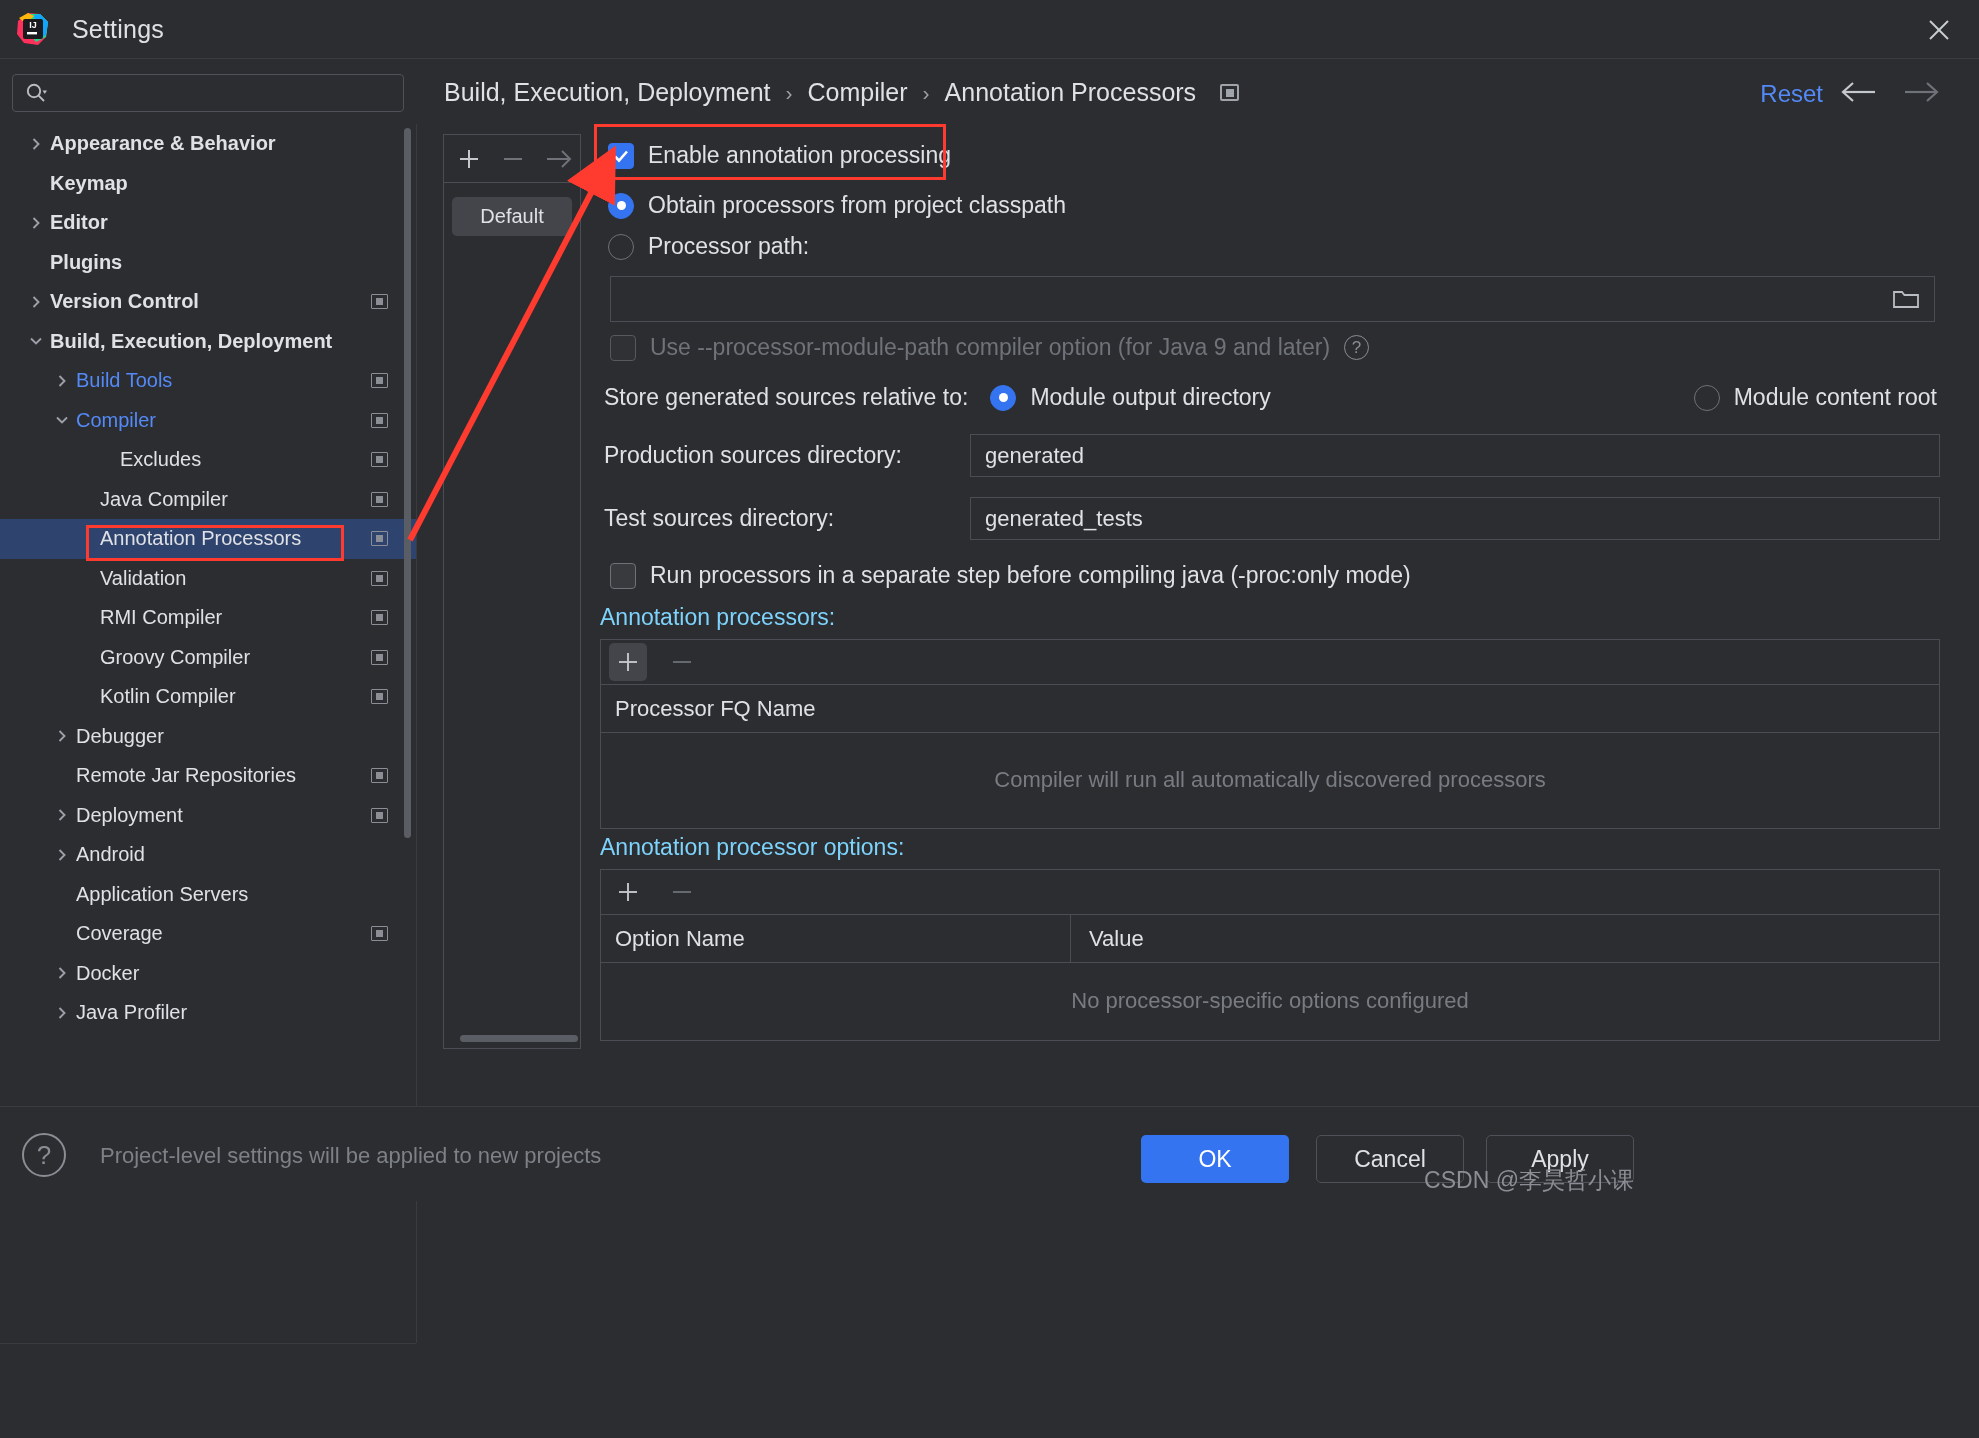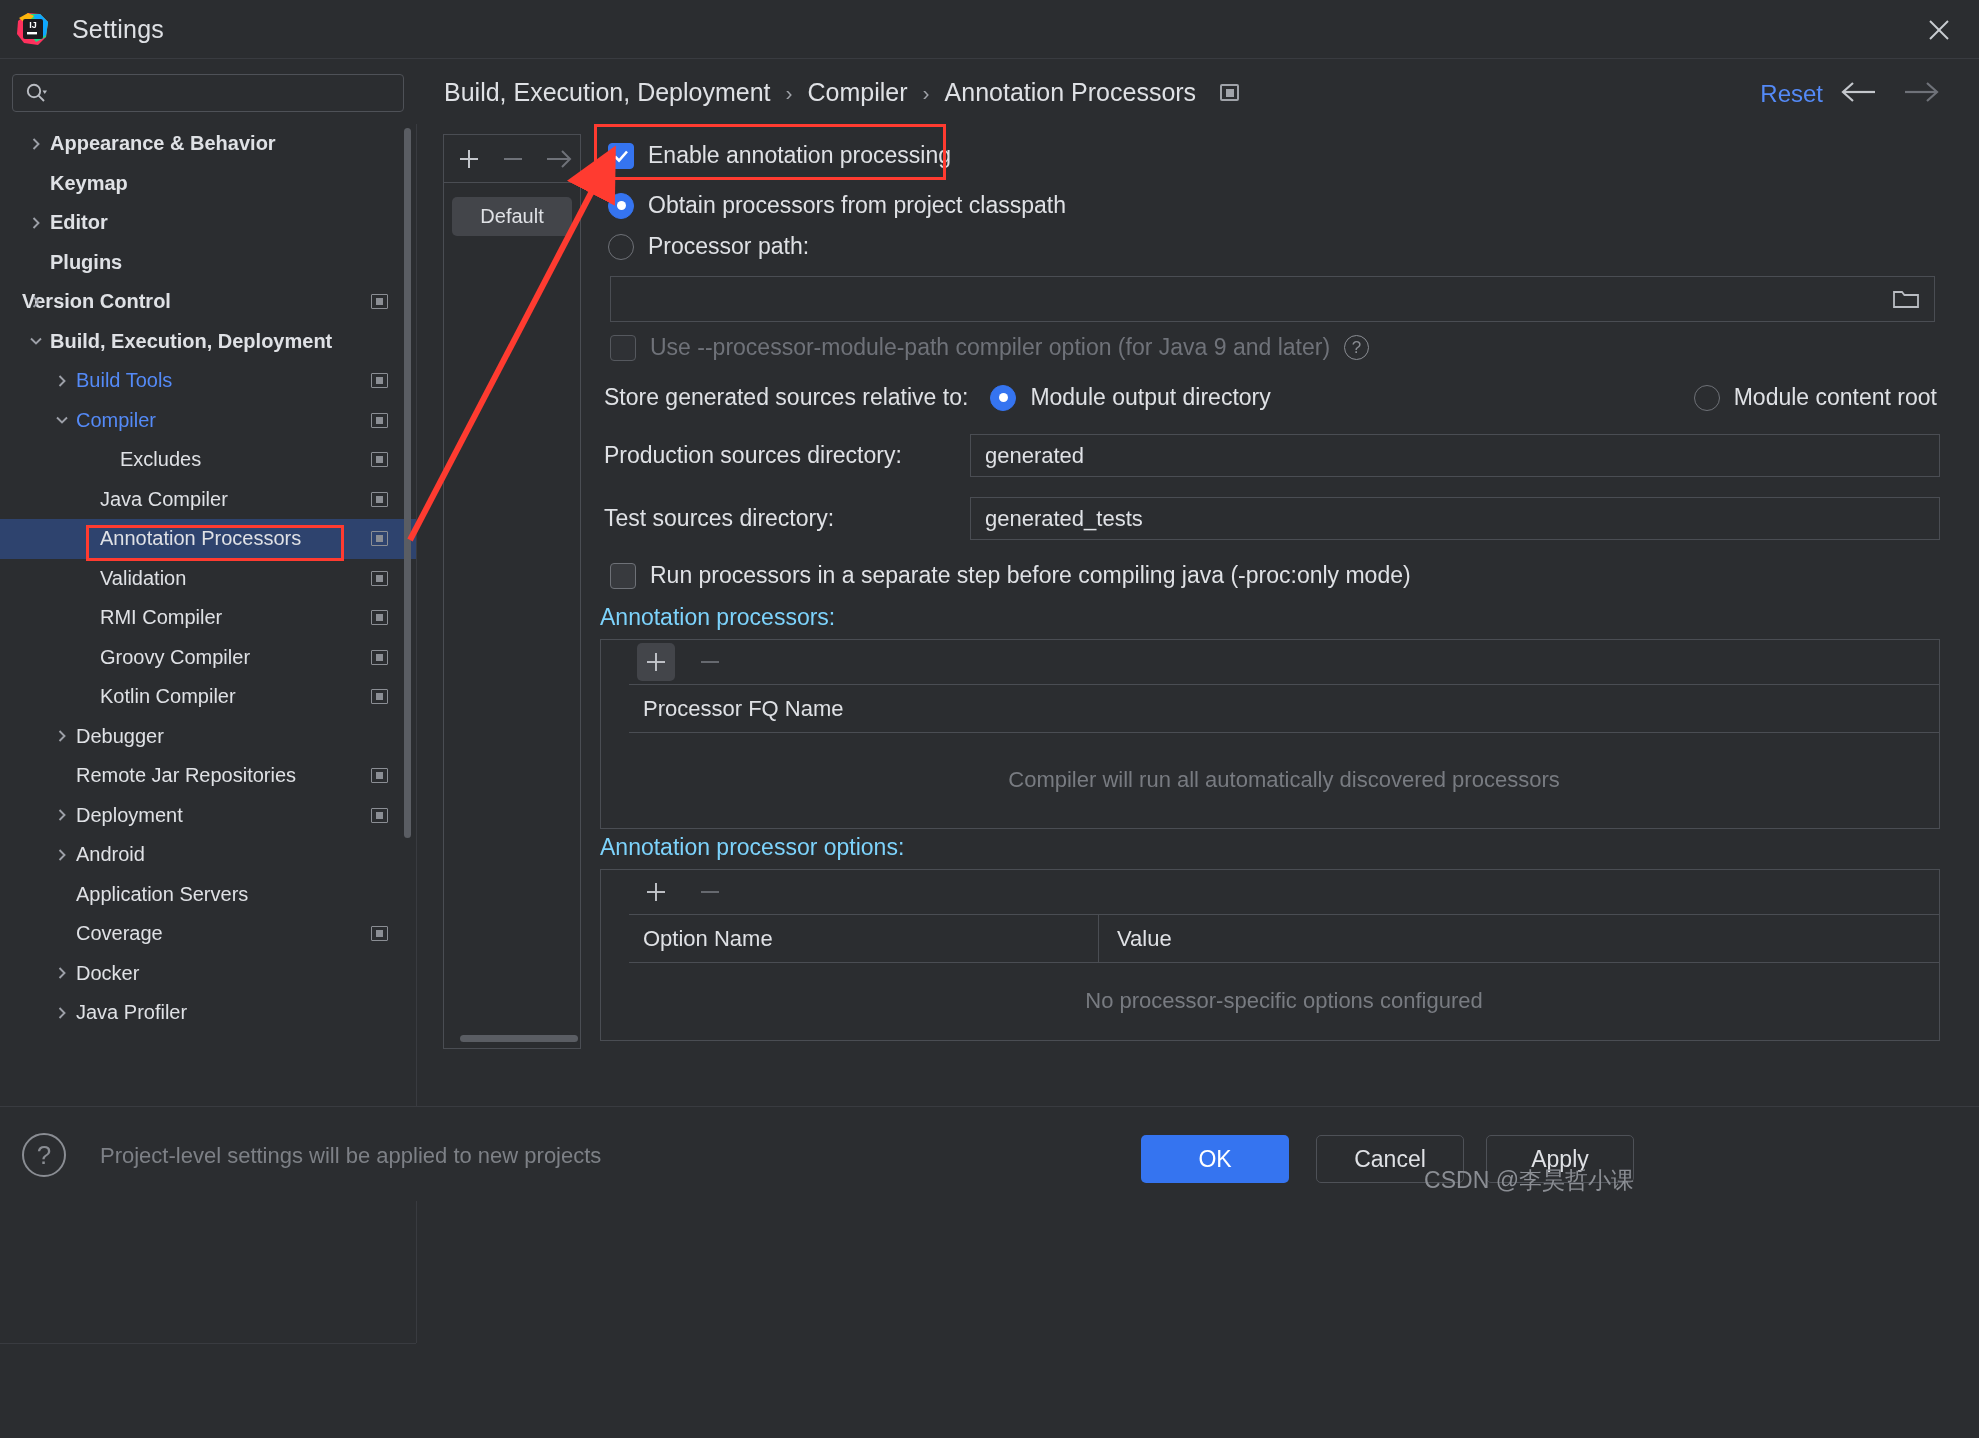--- a/index.html
+++ b/index.html
@@ -192,21 +192,21 @@
     font-size: 22px; color: #dfe1e5;
   }
 
   .procstep-row { position: absolute; left: 10px; top: 428px; }
 
   .sec-label { position: absolute; font-size: 23px; color: #7dd3fc; }
   .sec-label.ap { left: 0px; top: 470px; }
   .sec-label.apo { left: 0px; top: 700px; }
 
   .tablebox {
-    position: absolute; left: 0px; width: 1340px; border: 1px solid #4a4d53; background: #2b2d30; padding-left: 28px;
+    position: absolute; left: 0px; width: 1340px; border: 1px solid #4a4d53; background: #2b2d30;
   }
   .tablebox.ap { top: 505px; height: 190px; }
   .tablebox.apo { top: 735px; height: 172px; }
   .tb-toolbar {
     height: 45px; border-bottom: 1px solid #4a4d53;
     display: flex; align-items: center; gap: 16px; padding-left: 8px;
   }
   .tb-btn {
     width: 38px; height: 38px; border-radius: 5px;
     display: flex; align-items: center; justify-content: center; color: #c4c7cc;
@@ -311,21 +311,21 @@
       </div>
       <div class="tree-item">
         <span class="lbl bold" style="margin-left: 50px;">Plugins</span>
       </div>
       <div class="tree-item">
         <span class="arrow" style="left: 26px;">
           <svg width="18" height="18" viewBox="0 0 18 18">
             <polyline points="6.5,4 11.5,9 6.5,14" fill="none" stroke="currentColor" stroke-width="1.9"></polyline>
           </svg>
         </span>
-        <span class="lbl bold" style="margin-left: 22px;">Version Control</span>
+        <span class="lbl bold" style="margin-left: 50px;">Version Control</span>
         <span class="badge-icon">
           <i></i>
         </span>
       </div>
       <div class="tree-item">
         <span class="arrow" style="left: 26px;">
           <svg width="18" height="18" viewBox="0 0 18 18">
             <polyline points="4,6.5 9,11.5 14,6.5" fill="none" stroke="currentColor" stroke-width="1.9"></polyline>
           </svg>
         </span>

